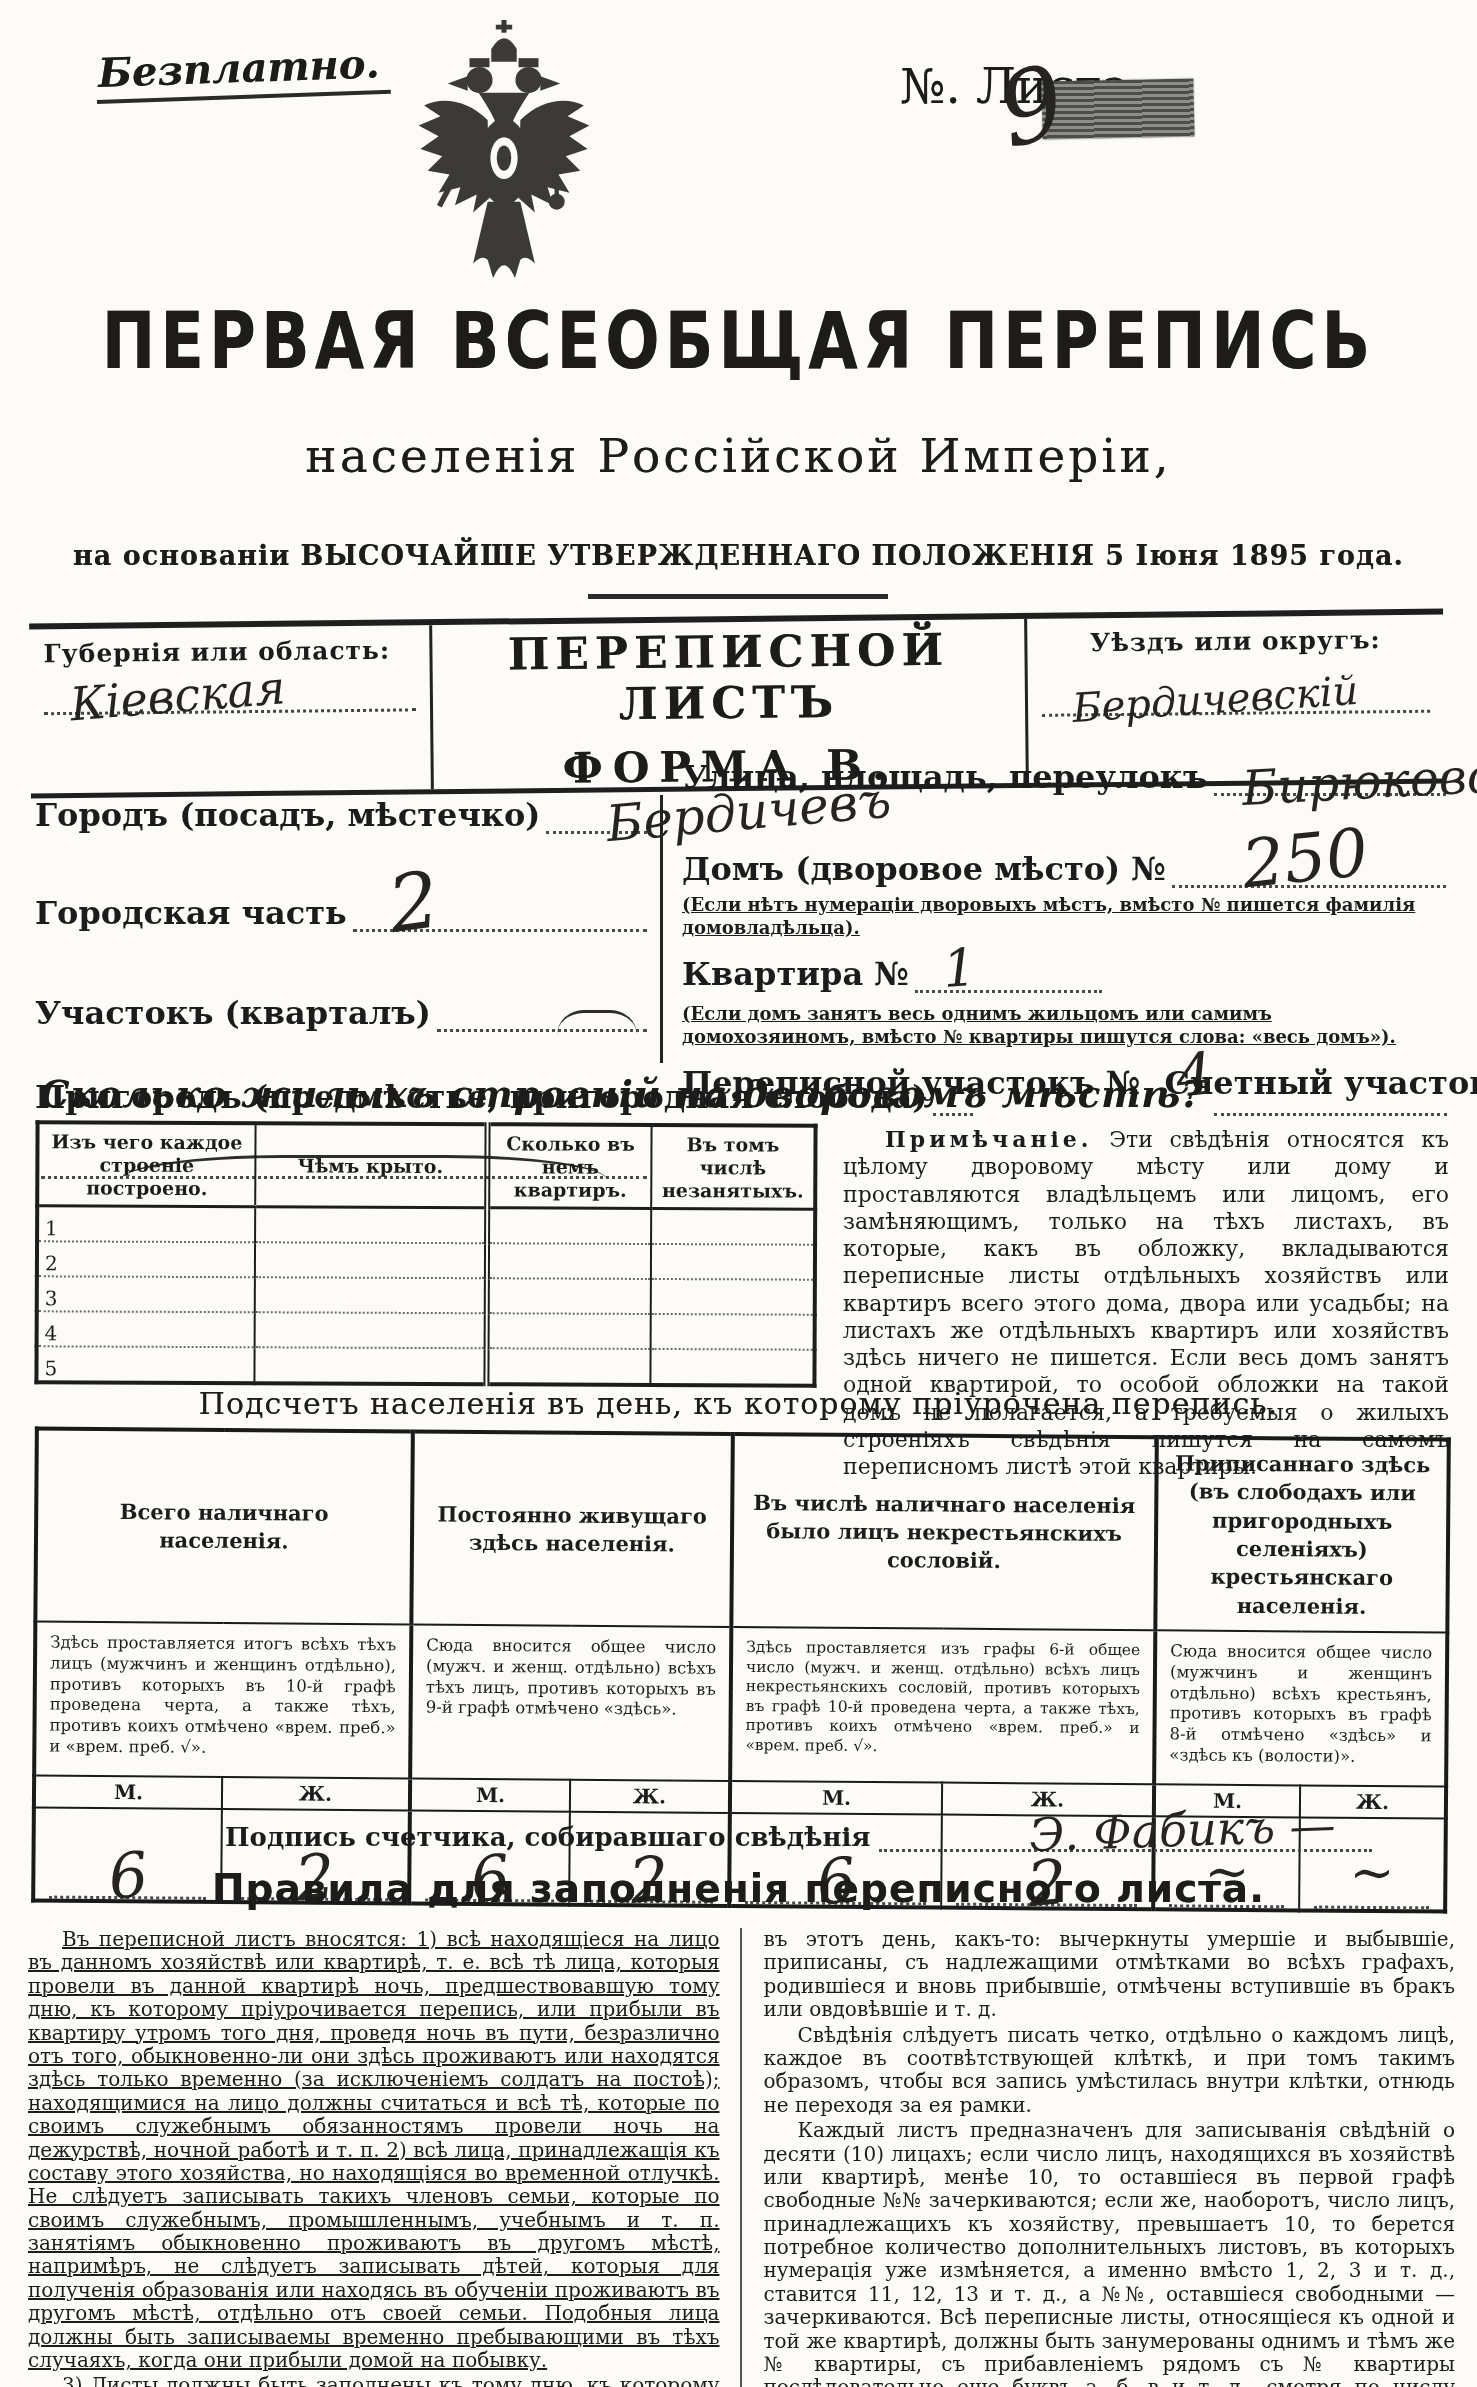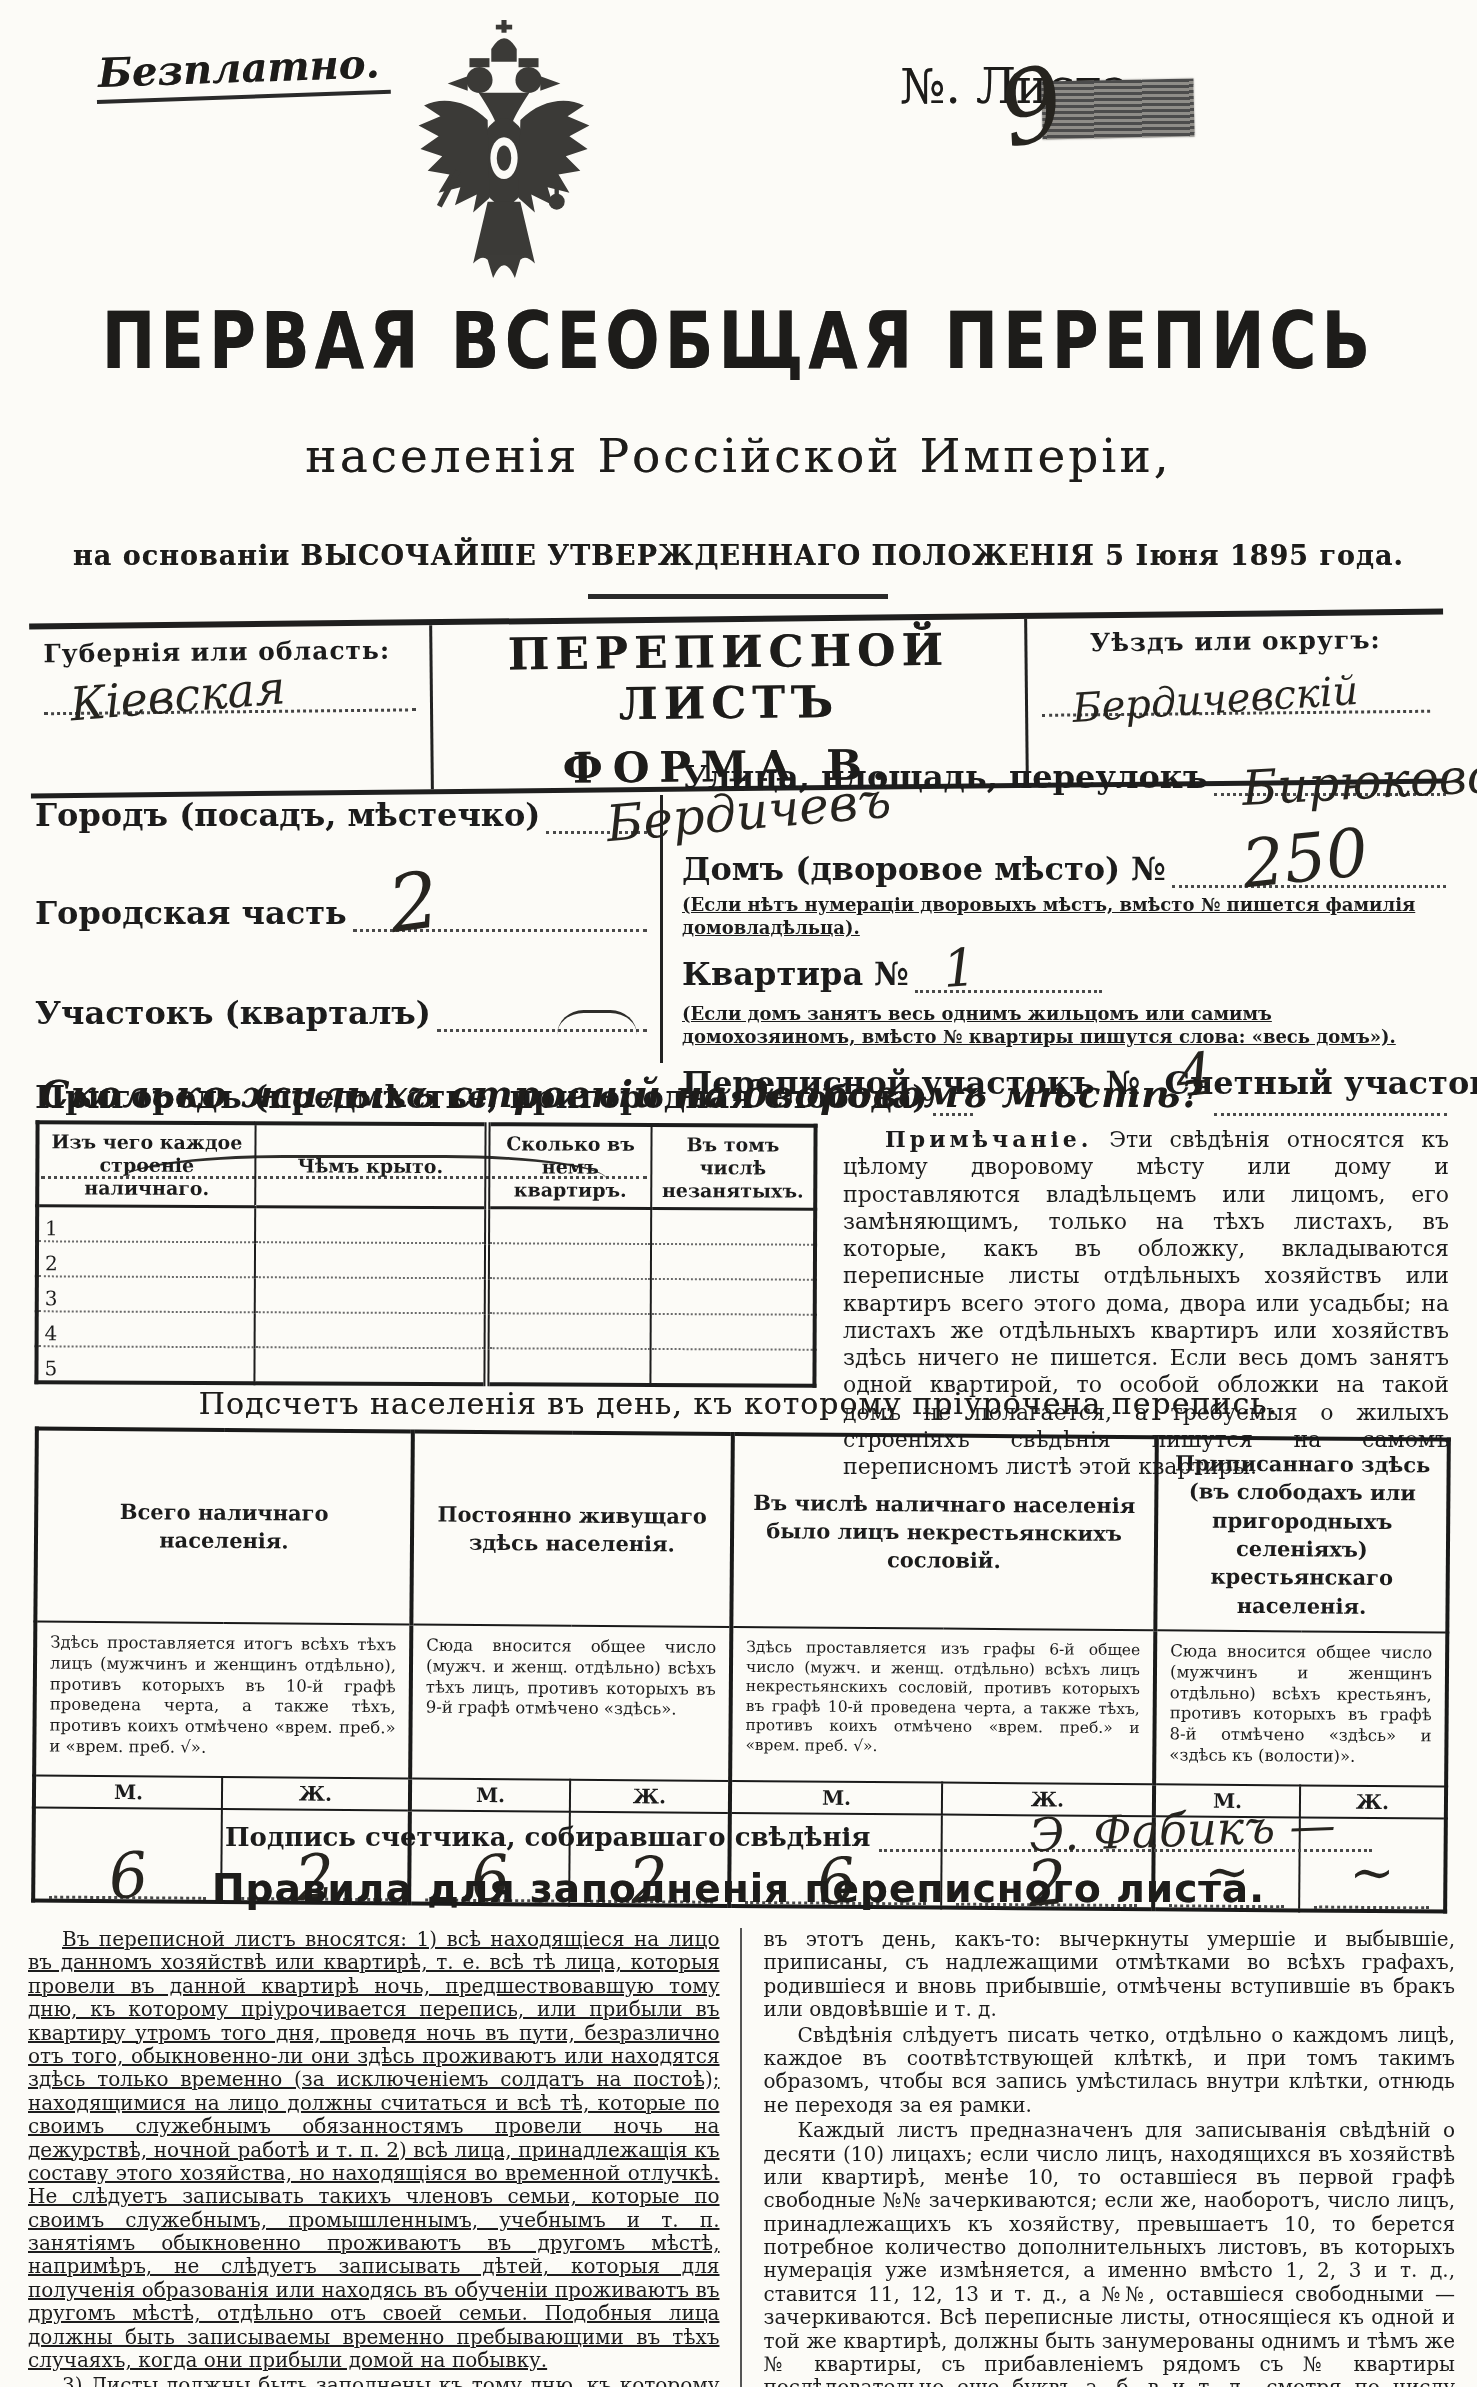--- a/index.html
+++ b/index.html
@@ -239,21 +239,21 @@
   <div class="abs bwrap">
     <table class="btable">
       <colgroup>
           <col style="width:218px">
           <col style="width:232px">
           <col style="width:164px">
           <col style="width:164px">
         </colgroup>
       <thead>
         <tr>
-          <th>Изъ чего каждое строеніе наличнаго.</th>
+          <th>Изъ чего каждое строеніе построено.</th>
           <th>Чѣмъ крыто.</th>
           <th class="dbl">Сколько въ немъ квартиръ.</th>
           <th>Въ томъ числѣ незанятыхъ.</th>
         </tr>
       </thead>
       <tbody>
         <tr>
           <td><span>1</span></td>
           <td></td>
           <td class="dbl"></td>

